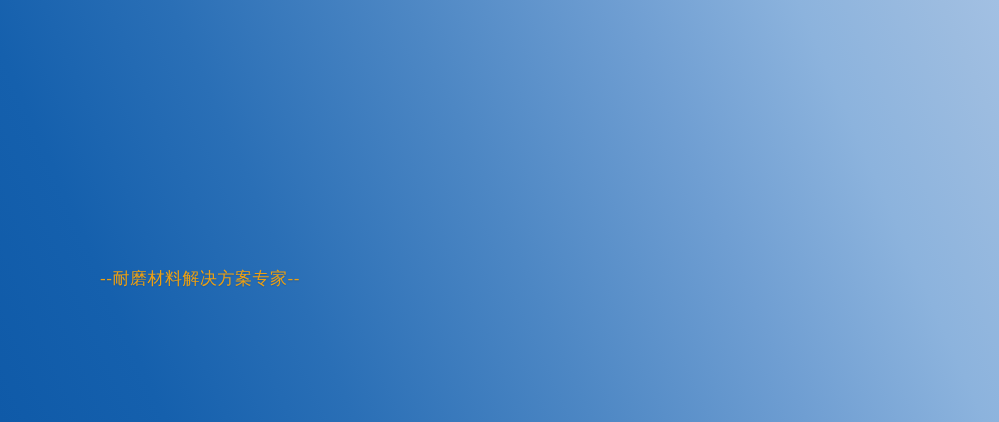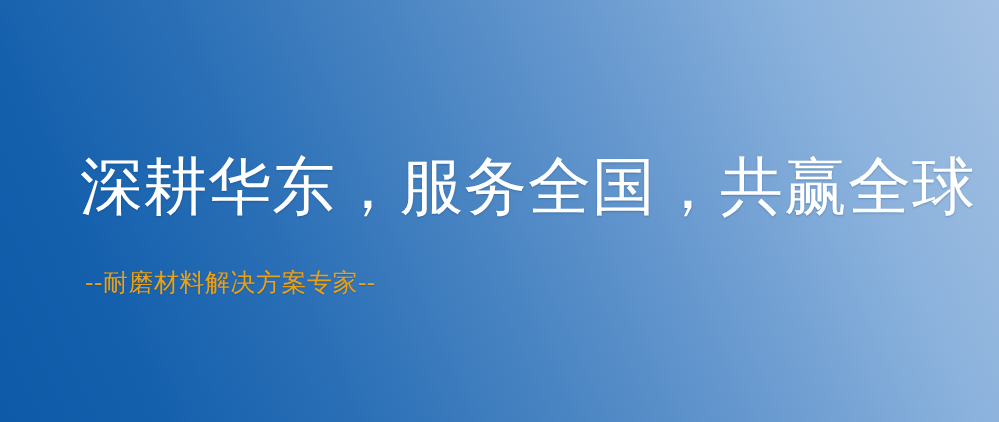--- a/index.html
+++ b/index.html
@@ -42,24 +42,24 @@
     font-weight: 400;
     color: #ffffff;
     letter-spacing: 1px;
     white-space: nowrap;
     text-shadow: 0 1px 2px rgba(10,45,90,0.28);
   }
 
   
   #subtitle {
     position: absolute;
-    left: 85px;
+    left: 100px;
     top: 269px;
     font-family: "DejaVu Serif", "Liberation Serif", serif;
-    font-size: 25px;
+    font-size: 17px;
     line-height: 1.1;
     font-weight: 400;
     color: #eda011;
     letter-spacing: 0.5px;
     white-space: nowrap;
     text-shadow: 0 1px 1px rgba(20,55,100,0.25);
   }
 
   
   #logo {
@@ -100,18 +100,17 @@
     fill: none;
     stroke: #fdc00f;
     stroke-linecap: round;
   }
 </style>
 </head>
 <body>
 
 <div id="banner">
 
-  <div id="headline">深耕华东，服务全国，共赢全球</div>
 
   <div id="subtitle">--耐磨材料解决方案专家--</div>
 
 
 </div>
 
 </body></html>

